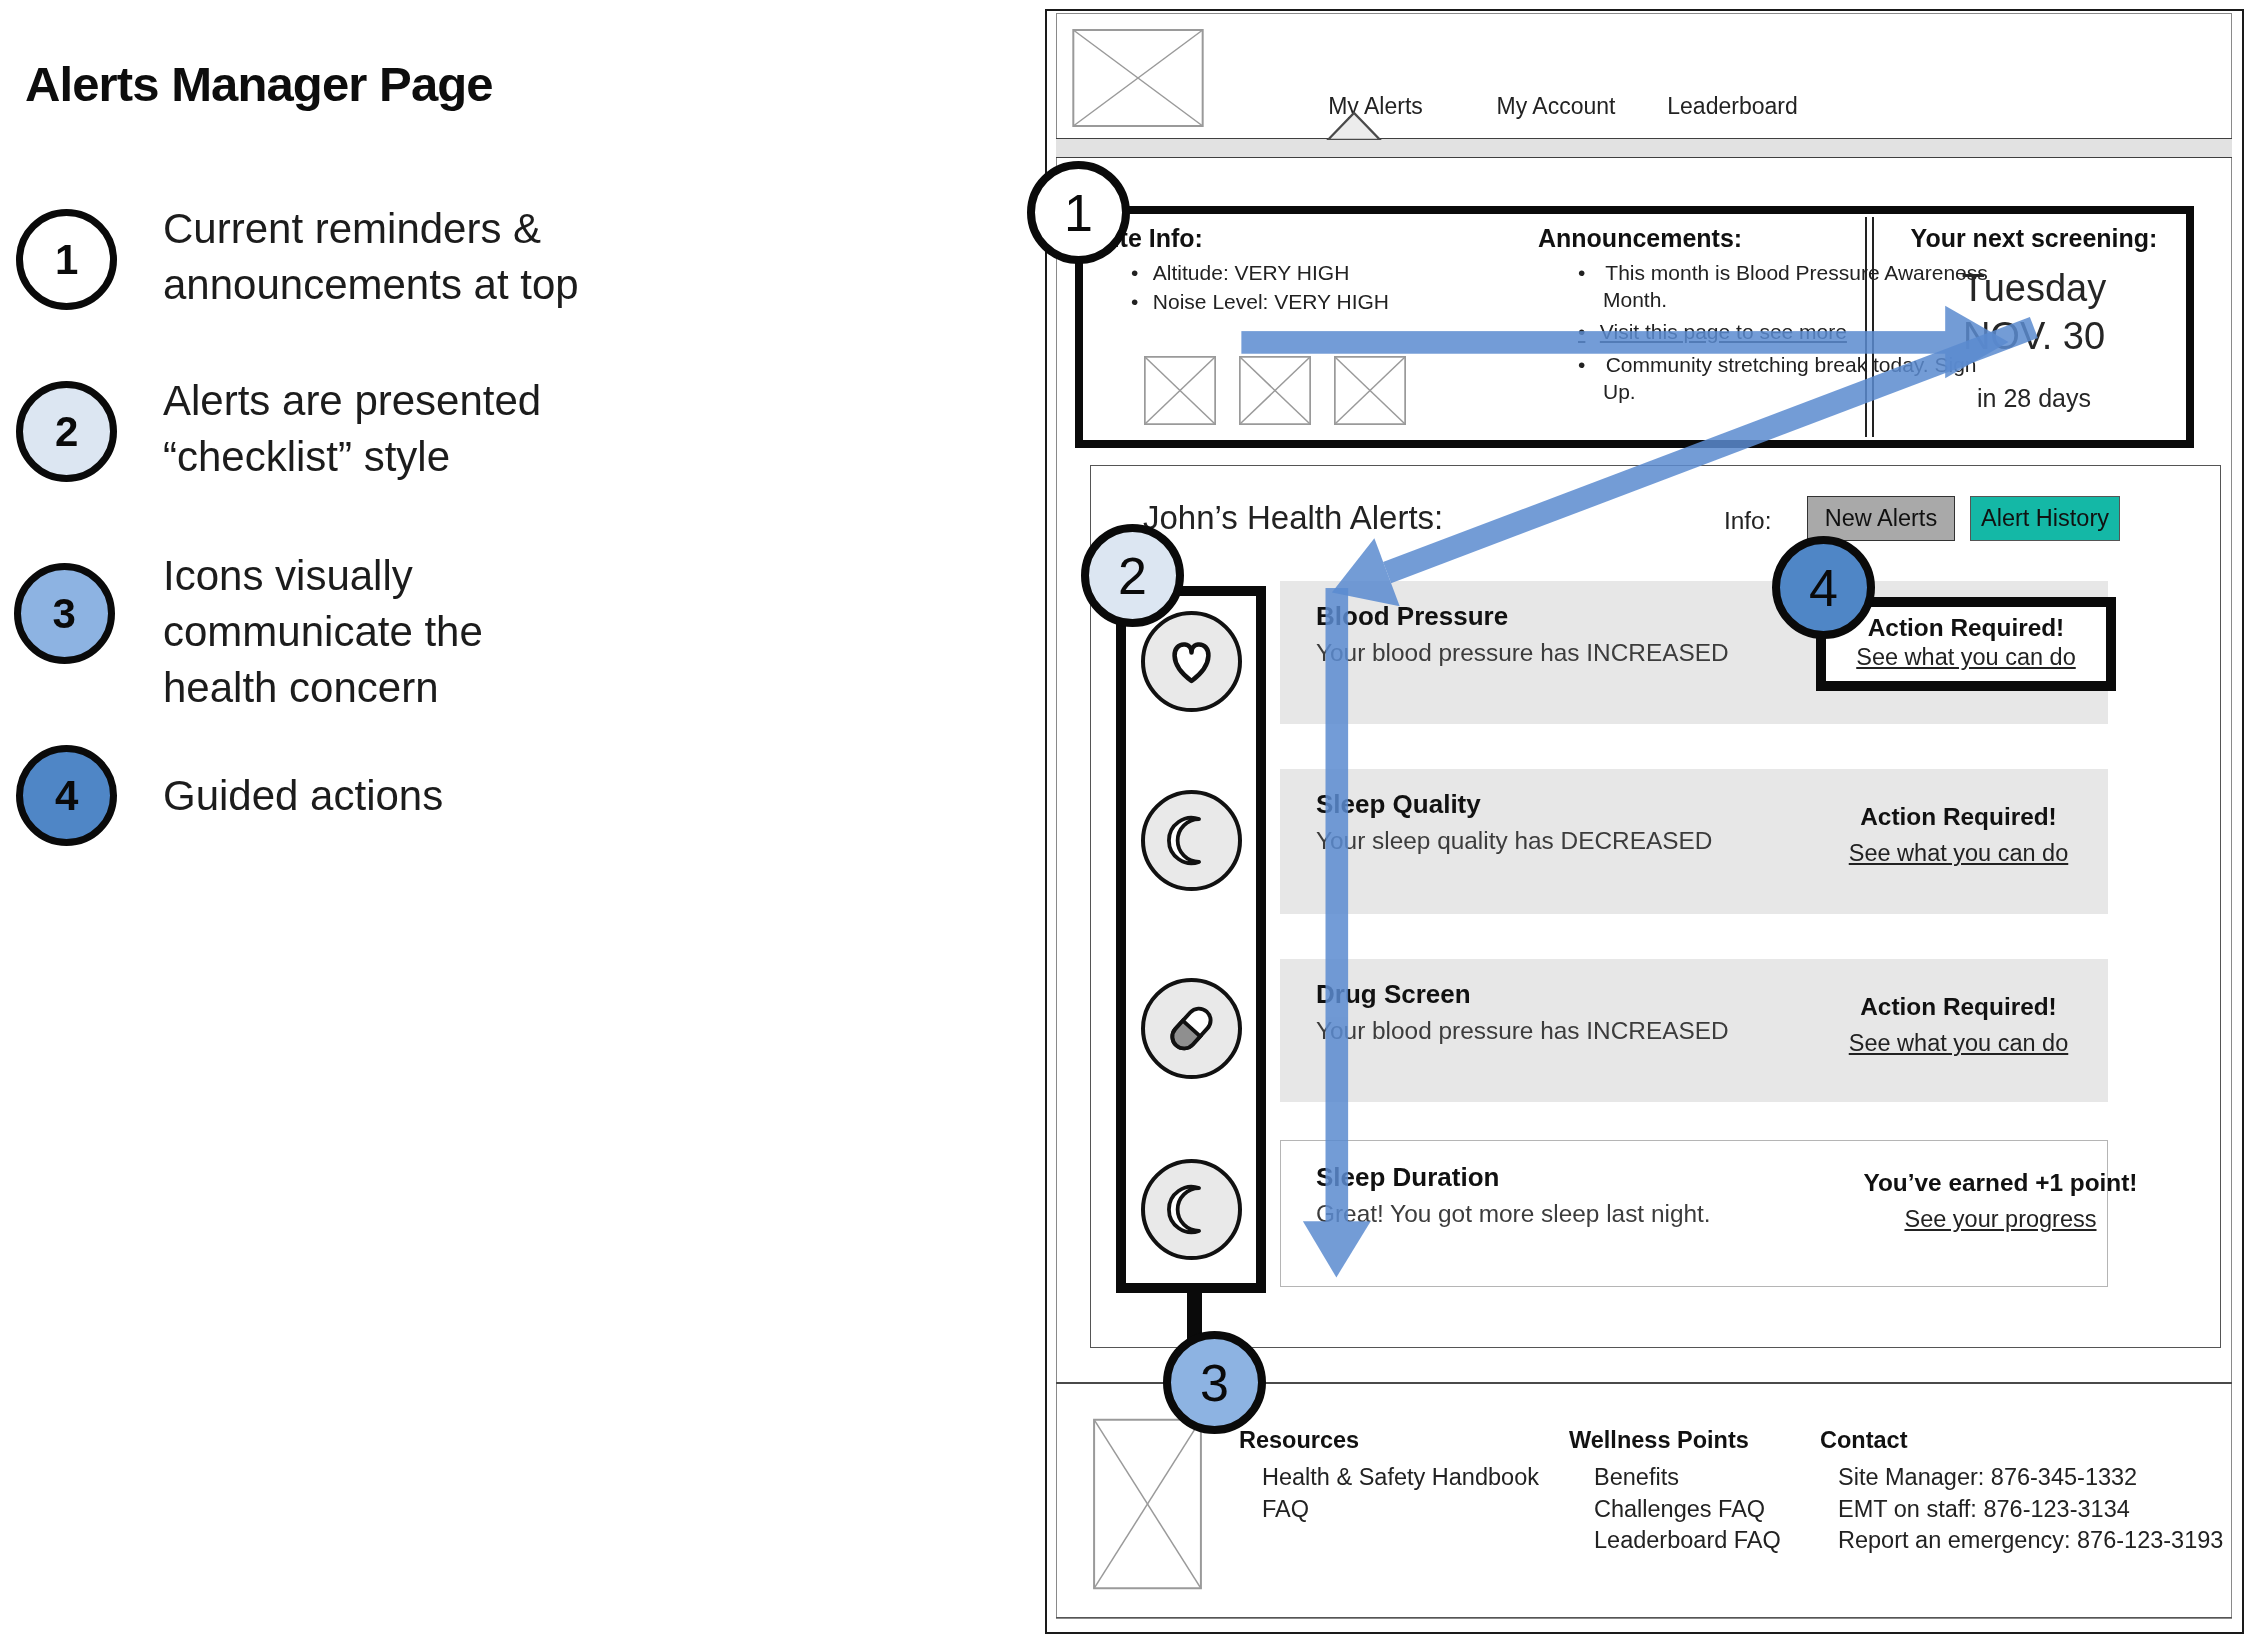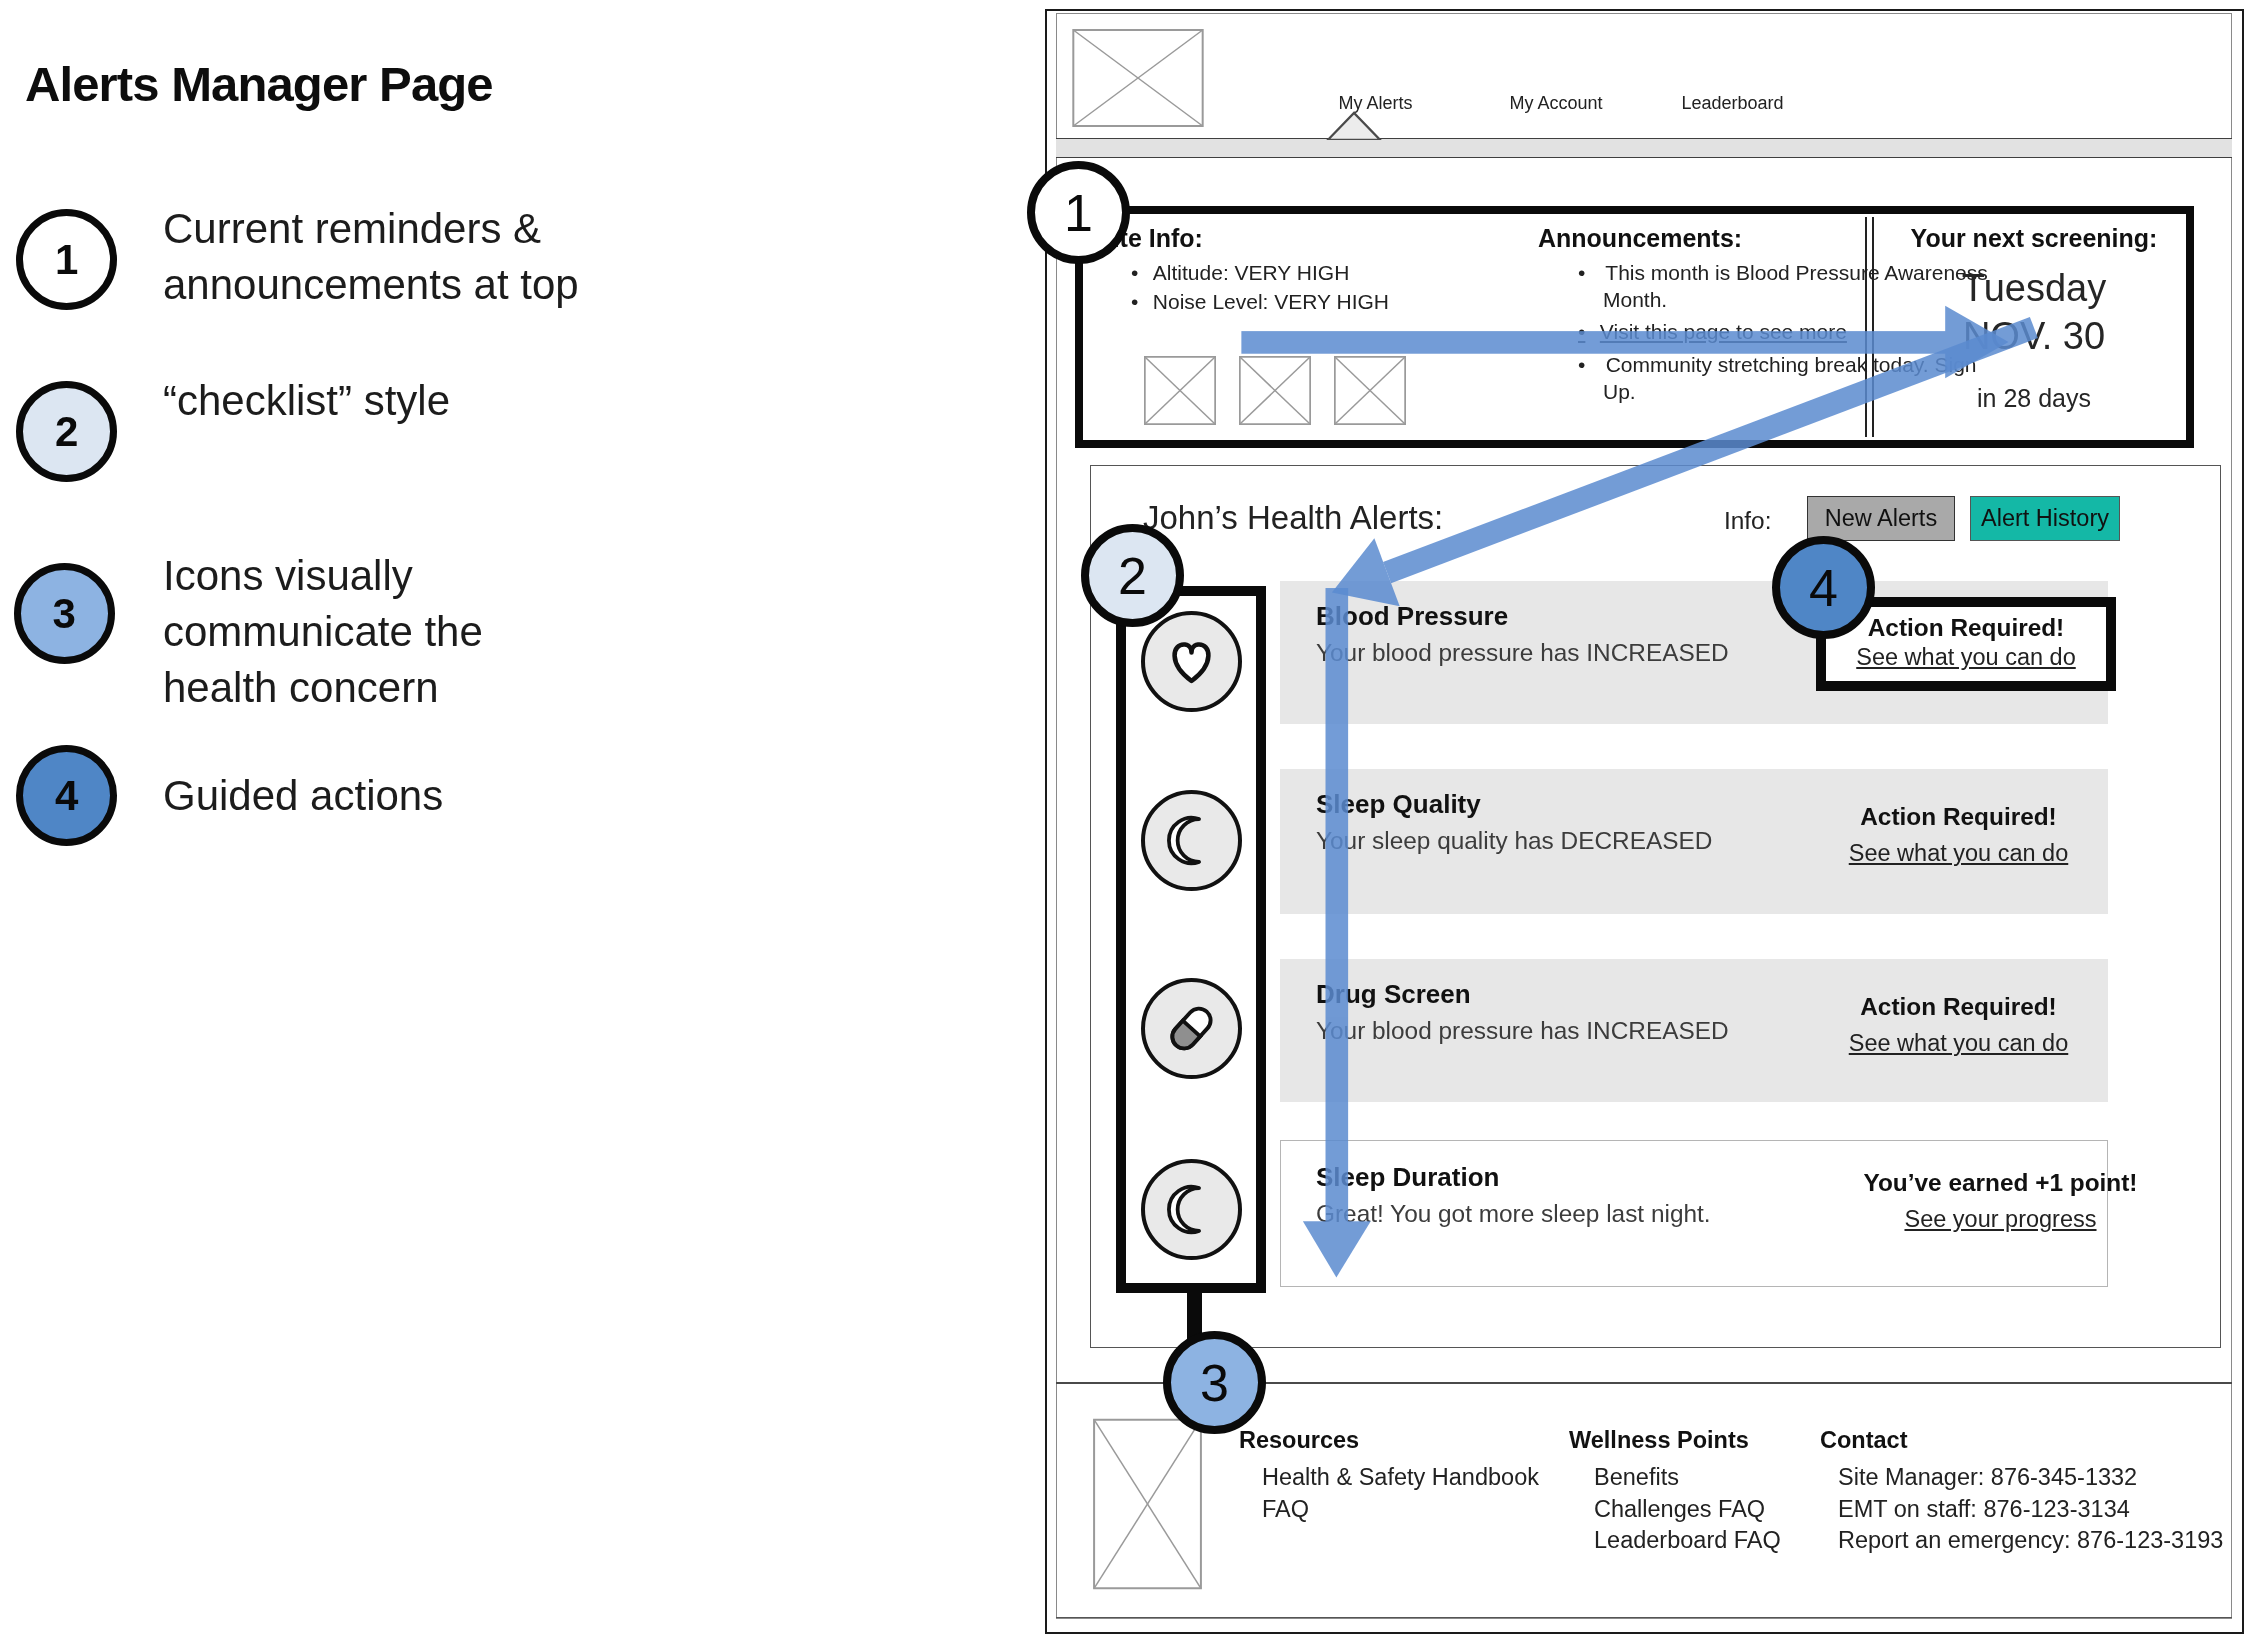--- a/index.html
+++ b/index.html
@@ -13,21 +13,21 @@
   .note-circle{
     width:101px;height:101px;border:7.2px solid #0a0a0a;border-radius:50%;
     box-sizing:border-box;display:flex;align-items:center;justify-content:center;
     font-size:42px;font-weight:700;color:#0a0a0a;
   }
   .note-text{font-size:42px;font-weight:300;line-height:56px;color:#1c1c1c;}
   .note-line:empty{display:none;}
   
   .outer-frame{border:2.7px solid #1a1a1a;background:#fff;}
   .inner-frame{border:0.9px solid #8a8a8a;}
-  .nav-item{font-size:18px;font-weight:400;color:#222;}
+  .nav-item{font-size:23px;font-weight:400;color:#222;}
   .nav-band{background:#e2e2e2;border-top:1.8px solid #3f3f3f;border-bottom:1.8px solid #3f3f3f;}
   .thick-box{border:8.1px solid #0a0a0a;background:#fff;box-sizing:border-box;}
   .sec-heading{font-size:25px;font-weight:700;color:#111;}
   .bullet{font-size:21px;font-weight:400;color:#222;line-height:27px;}
   .bullet::before{content:"\2022";margin-right:14.5px;margin-left:-25px;}
   .wf-link{text-decoration:underline;cursor:pointer;}
   .screen-day{font-size:38px;font-weight:300;color:#262626;}
   .screen-sub{font-size:25px;font-weight:300;color:#262626;}
   .main-box{border:1.8px solid #555;background:#fff;box-sizing:border-box;}
   .alerts-heading{font-size:33px;font-weight:300;color:#222;}
@@ -70,20 +70,21 @@
 <div class="abs note-text" style="left:163px;top:201px;">
   <div class="note-line">Current reminders &amp;</div>
   <div class="note-line">announcements at top</div>
 
 </div>
 
 <div class="abs note-circle" style="left:16.3px;top:381px;background:#dce6f2;">
   <span>2</span>
 </div>
 <div class="abs note-text" style="left:163px;top:373px;">
+  <div class="note-line">Alerts are presented</div>
   <div class="note-line">“checklist” style</div>
 
 </div>
 
 <div class="abs note-circle" style="left:13.6px;top:563px;background:#8db3e2;">
   <span>3</span>
 </div>
 <div class="abs note-text" style="left:163px;top:548px;">
   <div class="note-line">Icons visually</div>
   <div class="note-line">communicate the</div>

